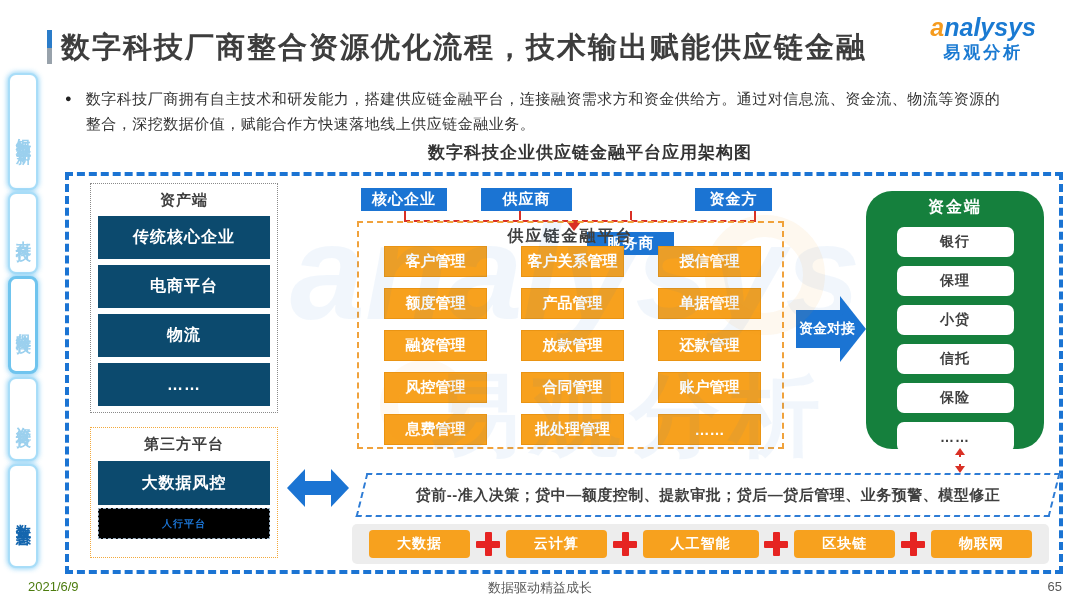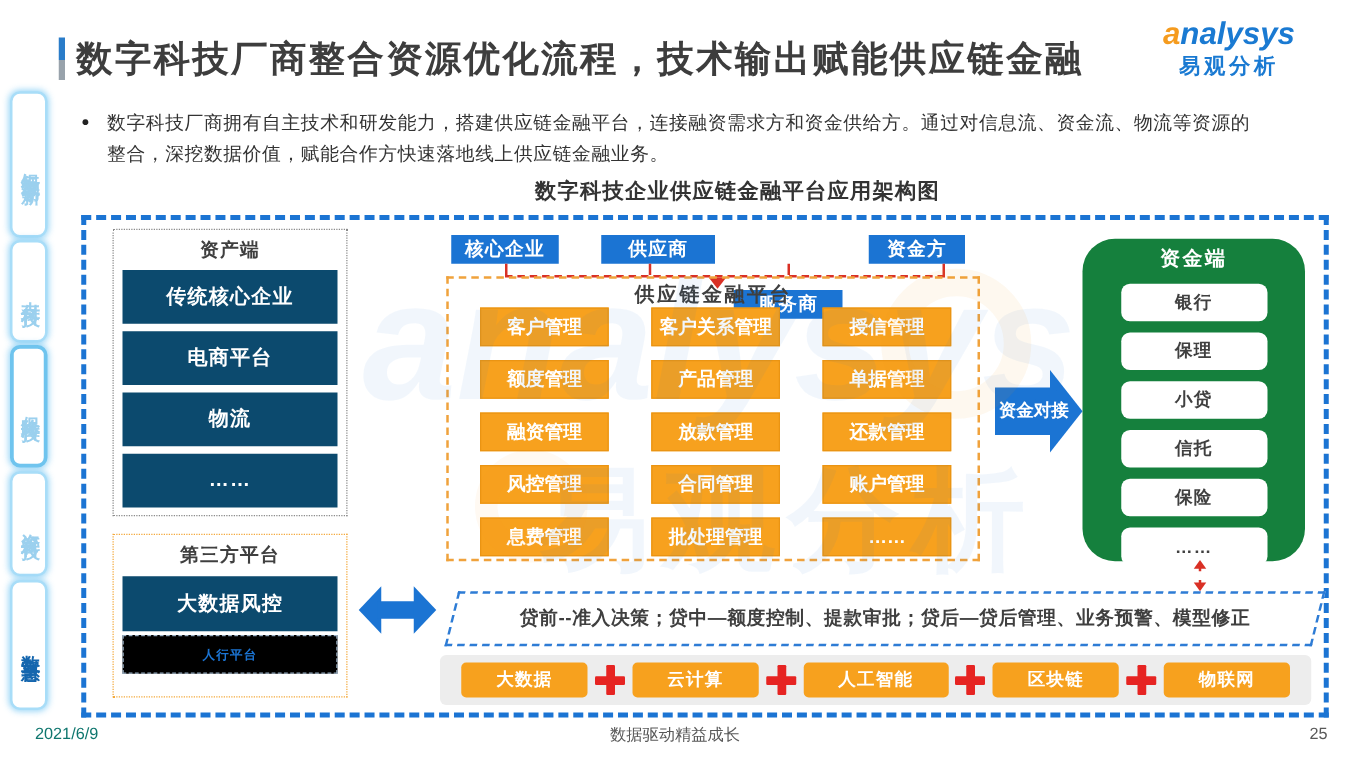--- a/index.html
+++ b/index.html
@@ -102,21 +102,21 @@
   .tech-band { position:absolute; left:283px; top:348px; width:697px; height:40px;
     background:#ededed; border-radius:5px; display:flex; align-items:center;
     justify-content:space-between; padding:0 17px; }
   .tech-btn { height:28px; background:#f7a11e; border-radius:4px; color:#fff;
     font-size:14px; font-weight:bold; display:flex; align-items:center; justify-content:center;
     padding:0 28px; letter-spacing:1px; }
   .plus { position:relative; width:24px; height:24px; flex:0 0 24px; }
   .plus::before { content:''; position:absolute; left:0; top:9px; width:24px; height:7px; background:#e62422; border-radius:1px; }
   .plus::after  { content:''; position:absolute; left:9px; top:0; width:7px; height:24px; background:#e62422; border-radius:1px; }
   
-  .footer-date { position:absolute; left:28px; top:579px; font-size:13px; color:#0f766e; }
+  .footer-date { position:absolute; left:28px; top:579px; font-size:13px; color:#4d7c0f; }
   .footer-slogan { position:absolute; left:0; right:0; top:579px; text-align:center; font-size:13px; color:#595959; }
   .footer-page { position:absolute; right:18px; top:579px; font-size:13px; color:#595959; }
   
   .wm { position:absolute; pointer-events:none; z-index:30; }
   .wm-a { left:290px; top:195px; font-size:135px; font-weight:bold; font-style:italic; color:#1b74d3; opacity:0.055; }
   .wm-cn { left:430px; top:355px; font-size:90px; font-weight:bold; color:#1b74d3; opacity:0.055; letter-spacing:10px; }
   .wm-ring { left:705px; top:215px; width:120px; height:120px; border:22px solid #f7a11e;
     border-radius:50%; opacity:0.07; }
   .wm-ring2 { left:380px; top:360px; width:90px; height:90px; border:18px solid #f7a11e;
     border-radius:50%; opacity:0.06; }
@@ -243,15 +243,15 @@
 
   </div>
 
   <div class="wm wm-a">analysys</div>
   <div class="wm wm-cn">易观分析</div>
   <div class="wm wm-ring"></div>
   <div class="wm wm-ring2"></div>
 
   <div class="footer-date">2021/6/9</div>
   <div class="footer-slogan">数据驱动精益成长</div>
-  <div class="footer-page">25</div>
+  <div class="footer-page">65</div>
 
 </div>
 
 </body></html>

